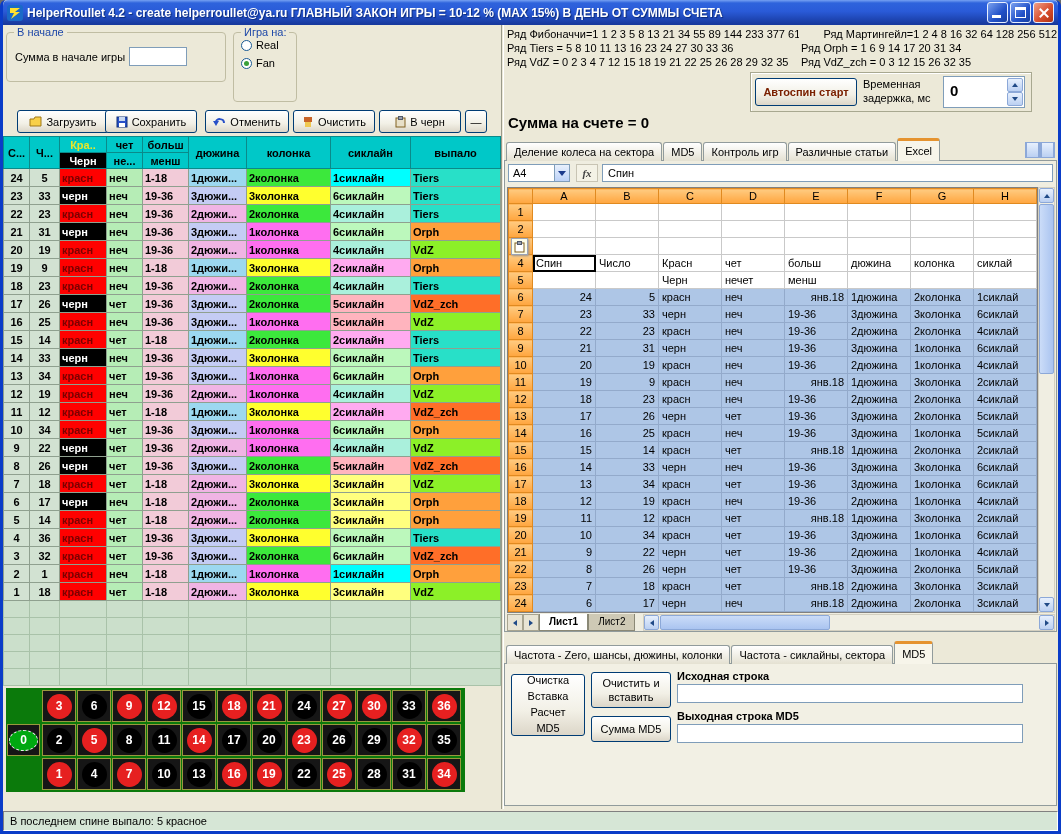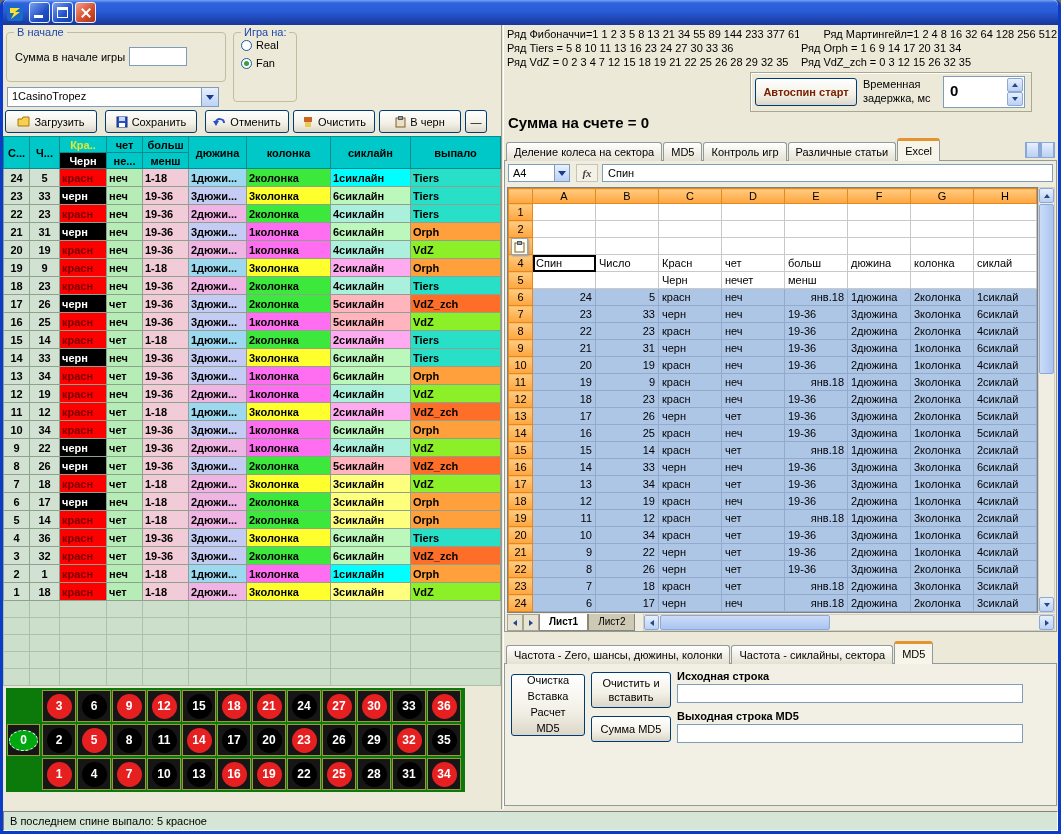--- a/index.html
+++ b/index.html
@@ -45,21 +45,21 @@
   .combo { position:absolute; left:4px; top:62px; width:212px; height:20px; background:#fff; border:1px solid #7F9DB9; display:flex; }
   .combo-text { flex:1; padding:2px 4px; overflow:hidden; white-space:nowrap; }
   .combo-btn { width:17px; background:linear-gradient(#E8F0FC,#BCD2F8); border-left:1px solid #7F9DB9;
                display:flex; align-items:center; justify-content:center; }
   .tri-down  { border-left:4px solid transparent; border-right:4px solid transparent; border-top:5px solid #1A3A8C; }
 
   .btn { position:absol; border:1px solid #003C74; border-radius:3px; font-size:11px;
          background:linear-gradient(180deg,#fff,#f2f0e6 60%,#dcd6c8);
          display:flex; align-items:center; justify-content:center; gap:4px; white-space:nowrap; }
   .btnrow .btn { position:absolute; top:85px; height:23px; }
-  .b-load{left:2px;width:92px;} .b-save{left:102px;width:92px;} .b-undo{left:202px;width:84px;}
+  .b-load{left:14px;width:92px;} .b-save{left:102px;width:92px;} .b-undo{left:202px;width:84px;}
   .b-clear{left:290px;width:82px;} .b-buffer{left:376px;width:82px;} .b-small{left:462px;width:22px;}
 
   
   .ltable { position:absolute; left:0; top:111px; width:497px; border-collapse:collapse; table-layout:fixed; }
   .ltable th { background:#00C8C8; border:1px solid #0A8A8A; font-weight:bold; font-size:11px; height:16px;
                padding:0 1px; overflow:hidden; white-space:nowrap; }
   .ltable th.hkra { color:#E8E62A; }
   .ltable th.subblack { background:#000; color:#fff; }
   .ltable td { border:1px solid #8FA08F; font-size:11px; font-weight:bold; height:18px; padding:0 2px;
                overflow:hidden; white-space:nowrap; }
@@ -162,20 +162,21 @@
 <body>
 
 <div id="window">
   <div class="titlebar">
     <span class="appicon">
       <svg width="16" height="16">
           <rect width="16" height="16" rx="3" fill="#1A6AC8"></rect>
           <path d="M3 3 L13 3 L8 7 L13 7 L4 14 L7 8 L3 8 Z" fill="#FFE030"></path>
         </svg>
     </span>
+    <span class="title">HelperRoullet 4.2 - create helperroullet@ya.ru ГЛАВНЫЙ ЗАКОН ИГРЫ = 10-12 % (MAX 15%) В ДЕНЬ ОТ СУММЫ СЧЕТА</span>
     <span class="winbtns">
       <span class="wbtn">
           <span class="glyph-min"></span>
         </span>
       <span class="wbtn">
           <span class="glyph-max"></span>
         </span>
       <span class="wbtn close">
           <span class="glyph-x a"></span>
           <span class="glyph-x b"></span>
@@ -196,26 +197,20 @@
         <div>
             <div class="radiorow">
               <span class="radio"></span>
               <span>Real</span>
             </div>
             <div class="radiorow">
               <span class="radio sel"></span>
               <span>Fan</span>
             </div>
           </div>
-      </div>
-      <div class="combo">
-        <span class="combo-text">1CasinoTropez</span>
-        <span class="combo-btn">
-            <span class="tri-down"></span>
-          </span>
       </div>
       <div class="btnrow">
         <button class="btn b-load">
           <svg width="13" height="11">
               <path d="M1 3 L5 3 L6 1 L12 1 L12 10 L1 10 Z" fill="#F8D049" stroke="#A07818"></path>
             </svg>
           <span>Загрузить</span>
         </button>
         <button class="btn b-save">
           <svg width="12" height="12">

